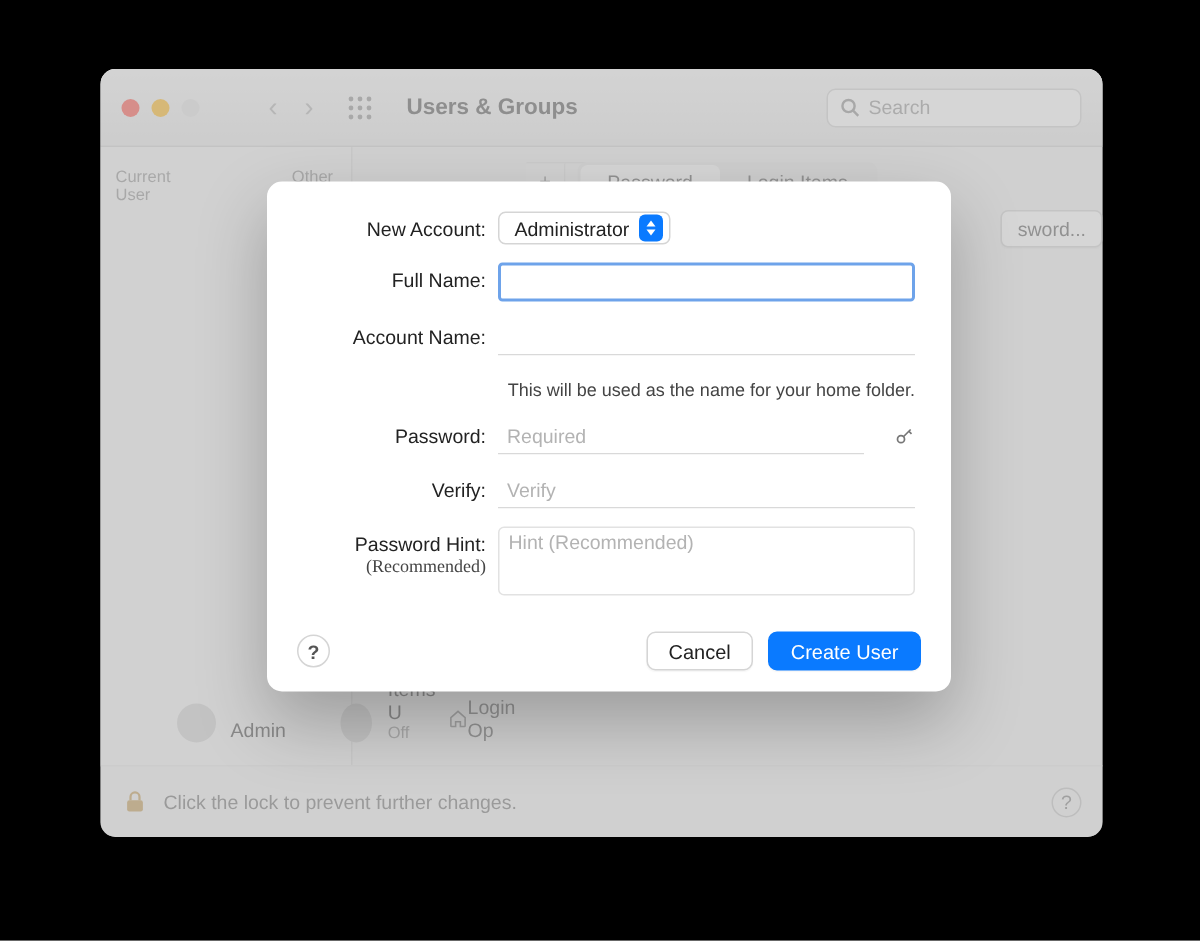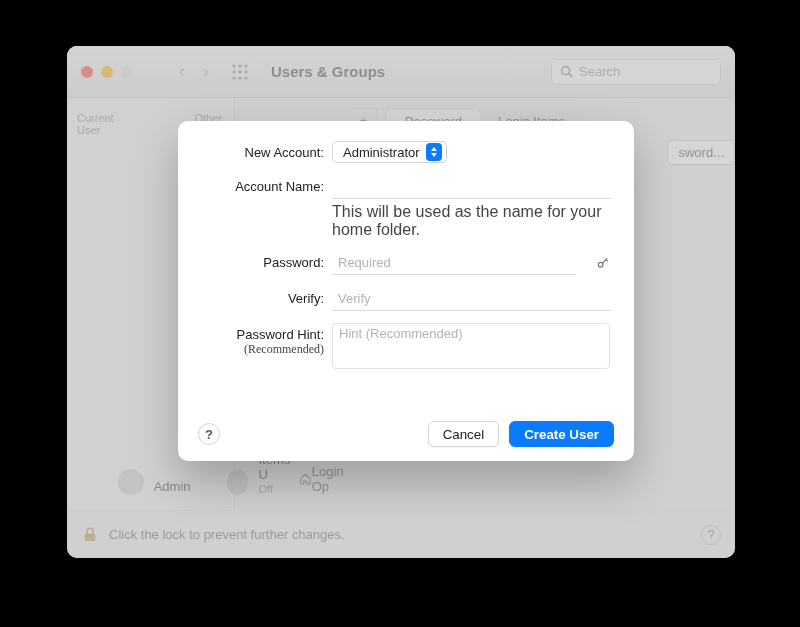--- a/index.html
+++ b/index.html
@@ -126,42 +126,42 @@
       width:100%; height:24px;
       border:none; border-bottom:1px solid #d9d9d9;
       padding:2px 6px; font: inherit; background:#fff; color:#222;
       outline:none; border-radius:2px 2px 0 0;
     }
     input.text::placeholder, textarea.text::placeholder { color:#b3b3b3; }
     input.text.focused {
       border:2.5px solid #6ea3ea; border-radius:3px; height:26px;
     }
     textarea.text { height:46px; resize:none; border:1px solid #e2e2e2; border-radius:4px;}
-    .helper { font-size:16px; color:#444; margin-top:4px; }
+    .helper { font-size:12px; color:#444; margin-top:16px;text-align:right; }
     .pw-wrap { display:flex; align-items:center; gap:20px; }
     .pw-wrap input { flex:1; }
     .key-icon { color:#777; flex:none;}
     .sheet-footer {
       display:flex; align-items:center; gap:10px;
       position:absolute; left:20px; right:20px; bottom:14px;
     }
     .helpbtn {
       width:22px; height:22px; border-radius:50%; border:1px solid #d5d5d5;
       background:#fff; color:#555; display:flex; align-items:center; justify-content:center;
       font-weight:600;
     }
     .spacer { flex:1; }
     .btn {
       height:26px; padding:0 14px; border-radius:6px;
       border:1px solid #d5d5d5; background:#fff; color:#222;
       box-shadow:0 1px 1px rgba(0,0,0,.04);
       cursor:default;
     }
     .btn.primary {
-      background:#0a7aff; border-color:#0a7aff; color:#fff; font-weight:700;
+      background:#0a7aff; border-color:#0a7aff; color:#fff; font-weight:400;
     }
   </style>
 </head>
 <body>
 
 <div class="window">
   <div class="titlebar">
     <div class="traffic">
       <div class="dot red"></div>
       <div class="dot yellow"></div>
@@ -248,20 +248,26 @@
   <div class="form-row">
     <div class="lbl">New Account:</div>
     <div class="ctrl">
       <div class="select">
         <span>Administrator</span>
         <span class="stepper"></span>
       </div>
     </div>
   </div>
 
+  <div class="form-row">
+    <div class="lbl">Full Name:</div>
+    <div class="ctrl">
+      <input class="text focused" type="text" value="" style="">
+    </div>
+  </div>
 
   <div class="form-row">
     <div class="lbl">Account Name:</div>
     <div class="ctrl">
       <input class="text" type="text" value="" style="">
       <div class="helper">This will be used as the name for your home folder.</div>
     </div>
   </div>
 
   <div class="form-row">

